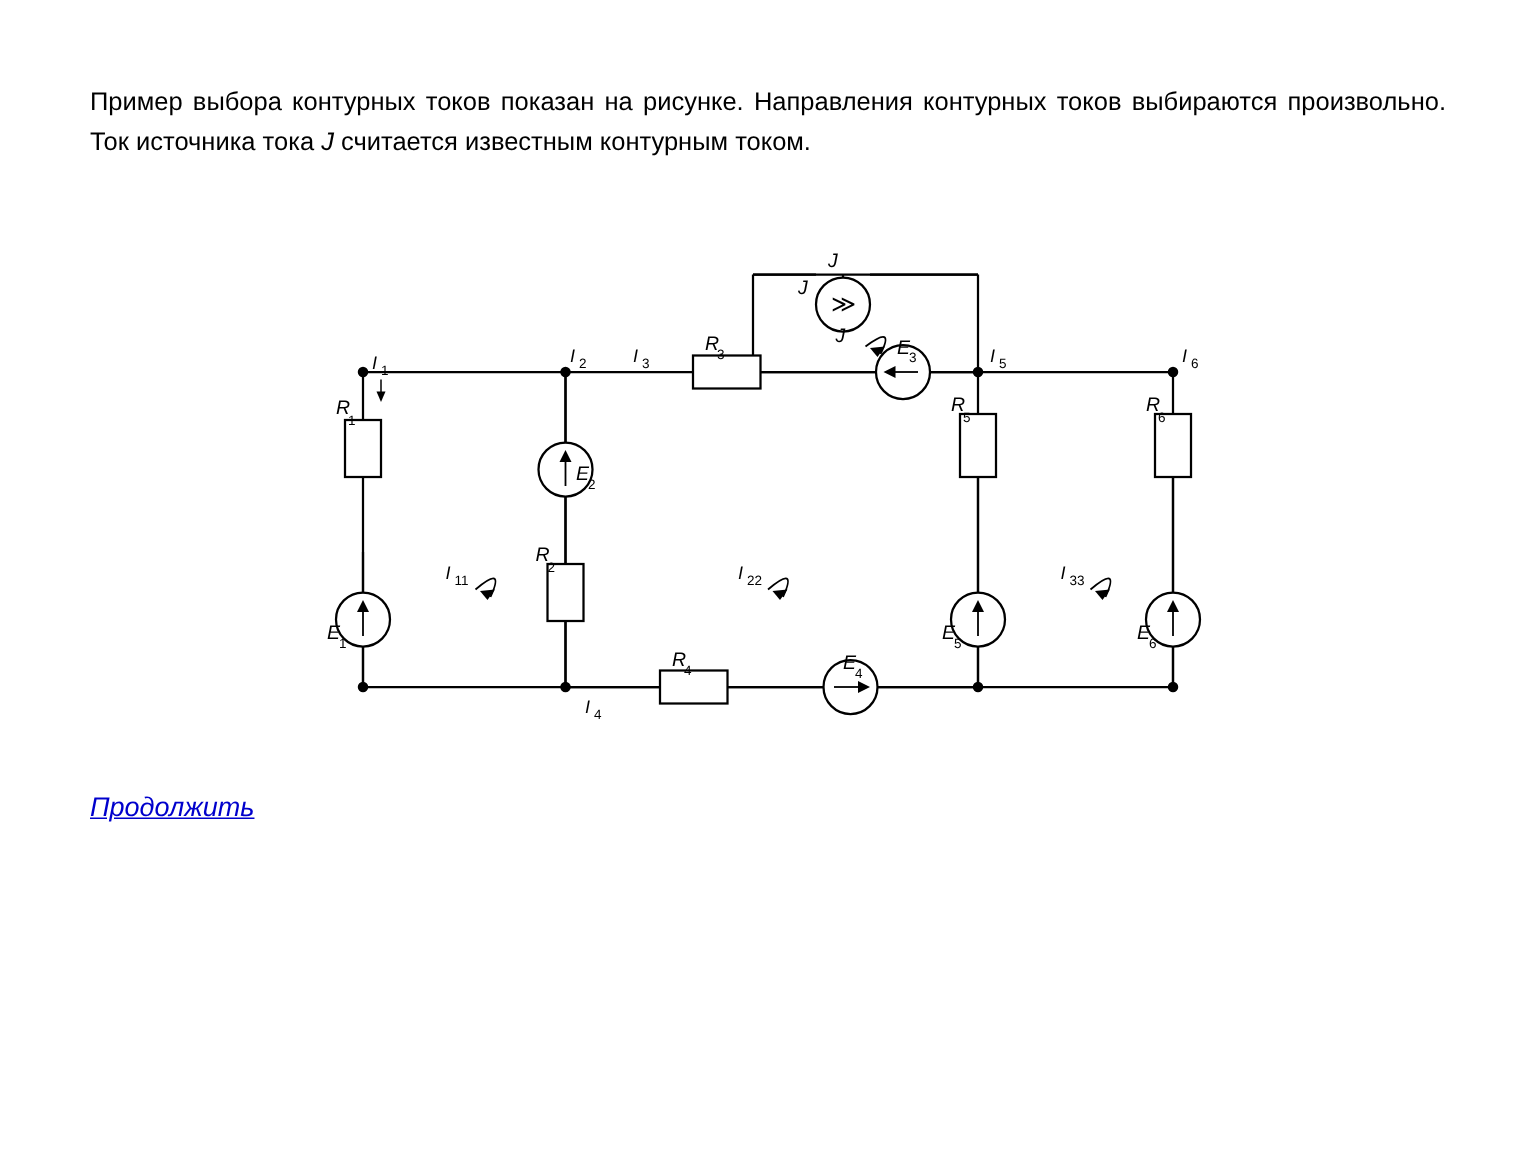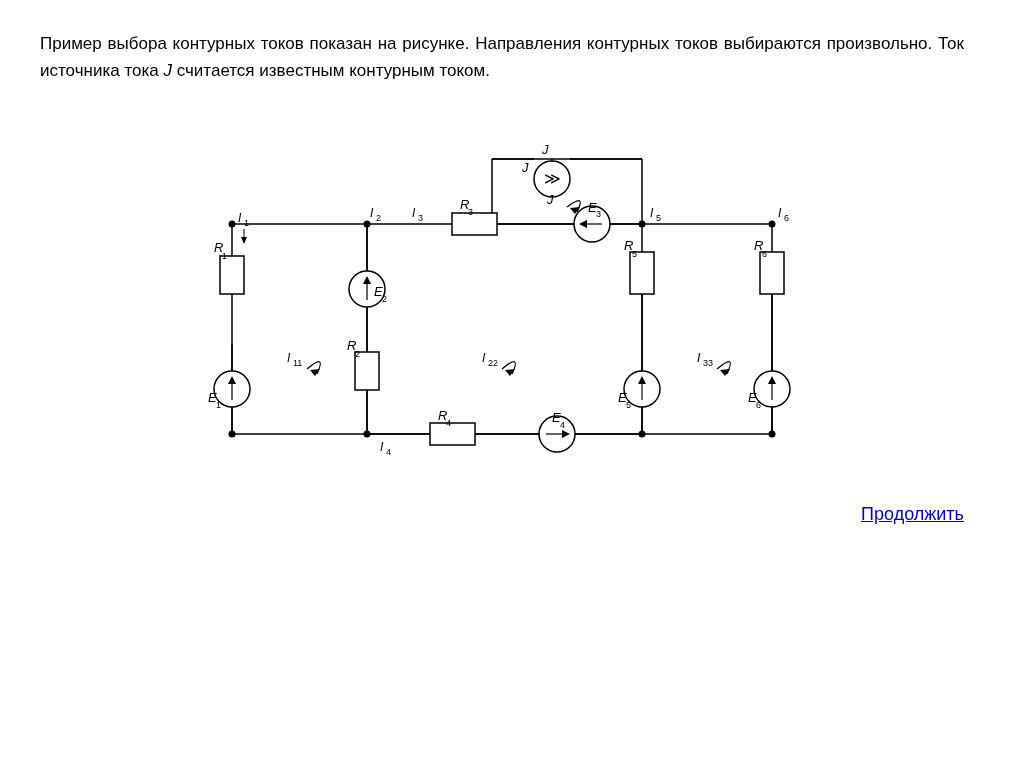--- a/index.html
+++ b/index.html
@@ -5,40 +5,42 @@
     * { margin: 0; padding: 0; box-sizing: border-box; }
     body {
       background: #fff;
       font-family: Arial, sans-serif;
       width: 1024px;
       height: 768px;
       overflow: hidden;
       position: relative;
     }
     .page-content {
-      padding: 30px 60px 20px 40px;
+      padding: 30px 60px 20px 60px;
+      margin-top: 24px;
     }
     .intro-text {
       font-size: 17px;
       line-height: 1.6;
       text-align: justify;
       margin-bottom: 20px;
     }
     .intro-text em {
       font-style: italic;
     }
     .circuit-container {
       display: flex;
       justify-content: center;
       align-items: center;
       margin: 10px auto;
     }
     .continue-link {
-      text-align: right;
+      text-align: left;
       margin-top: 20px;
+      font-style: italic;
     }
     .continue-link a {
       color: #0000cc;
       text-decoration: underline;
       font-size: 18px;
     }
     svg text {
       font-family: Arial, sans-serif;
     }
   </style>

